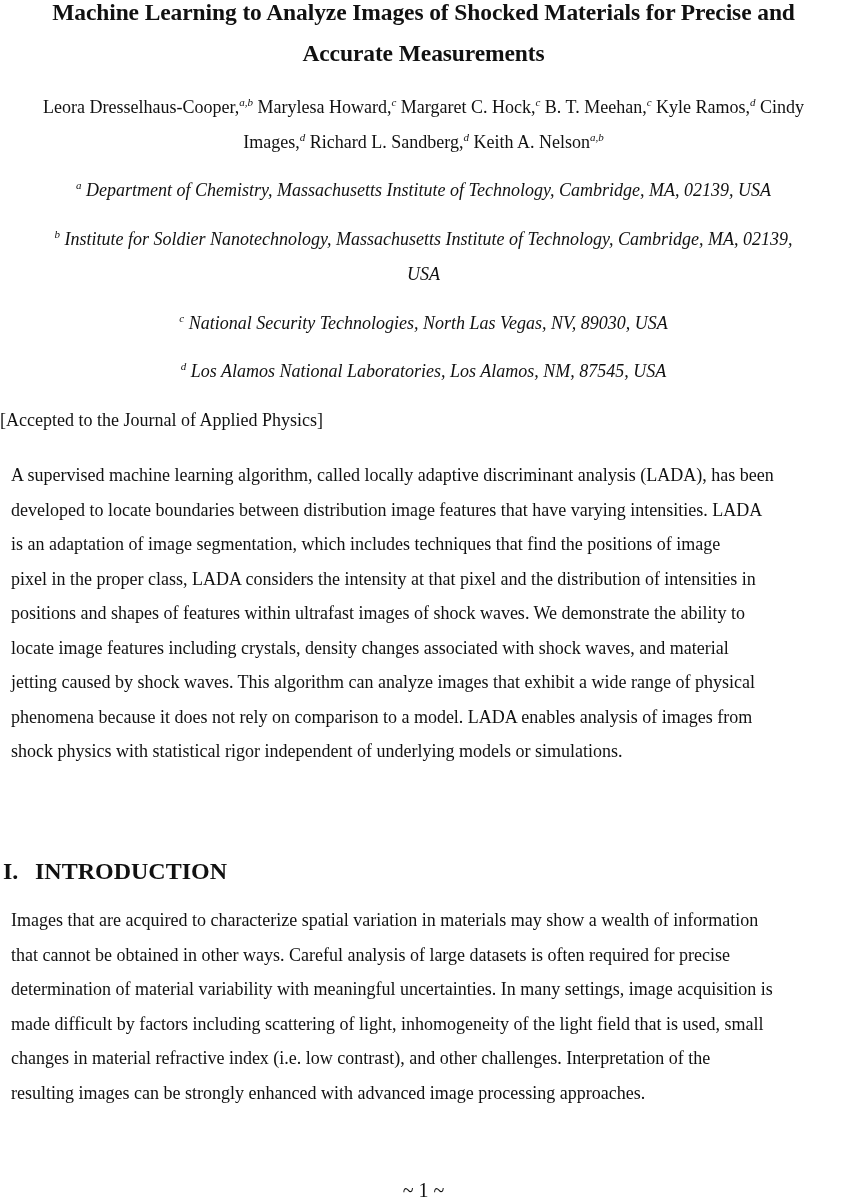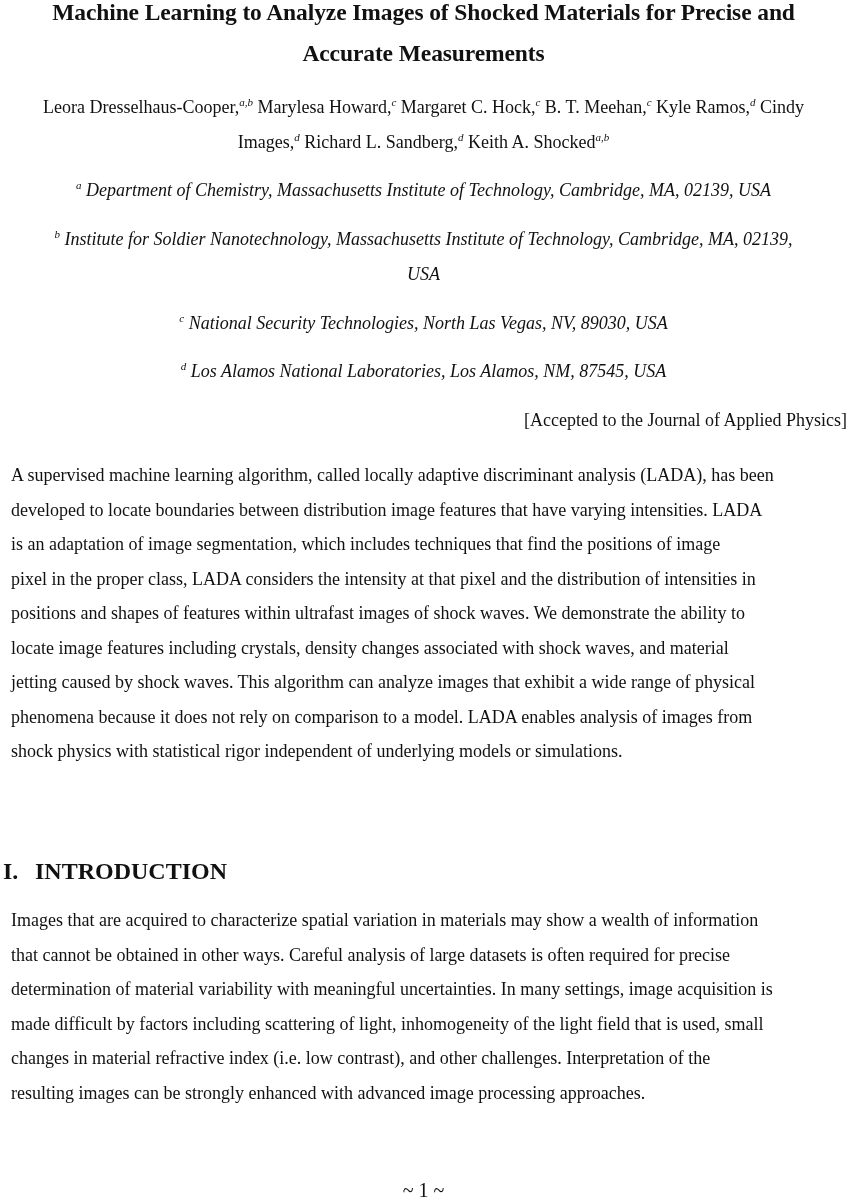--- a/index.html
+++ b/index.html
@@ -17,21 +17,21 @@
   .authors {
     position: absolute; left: 0; width: 847px; text-align: center;
     font-size: 18px; line-height: 34.5px; top: 90px; margin: 0;
   }
   sup.aff { font-style: italic; font-size: 11px; vertical-align: 7px; line-height: 0; }
   .affil {
     position: absolute; left: 0; width: 847px; text-align: center;
     font-style: italic; font-size: 18px; line-height: 34.5px; margin: 0;
   }
   .accepted {
-    position: absolute; left: 0; width: 847px; text-align: right;
+    position: absolute; left: 0; width: 847px; text-align: left;
     font-size: 18px; line-height: 34.5px; top: 403px; margin: 0;
   }
   .para {
     position: absolute; left: 3px; width: 845px;
     font-size: 18px; line-height: 34.5px; margin: 8px; text-align: left;
   }
   .para .ln { display: block; white-space: nowrap; }
   .heading {
     position: absolute; left: 3px; top: 853px; margin: 0;
     font-weight: bold; font-size: 24px; line-height: 36px;
@@ -54,21 +54,21 @@
 
   <div class="authors">
     <span>Leora Dresselhaus-Cooper,</span><sup class="aff">a,b</sup>
     <span>Marylesa Howard,</span><sup class="aff">c</sup>
     <span>Margaret C. Hock,</span><sup class="aff">c</sup>
     <span>B. T. Meehan,</span><sup class="aff">c</sup>
     <span>Kyle Ramos,</span><sup class="aff">d</sup>
     <span>Cindy</span><br>
     <span>Images,</span><sup class="aff">d</sup>
     <span>Richard L. Sandberg,</span><sup class="aff">d</sup>
-    <span>Keith A. Shocked</span><sup class="aff">a,b</sup>
+    <span>Keith A. Nelson</span><sup class="aff">a,b</sup>
   </div>
 
   <p class="affil" style="top:173px">
     <sup class="aff">a</sup>
     <span>Department of Chemistry, Massachusetts Institute of Technology, Cambridge, MA, 02139, USA</span>
   </p>
 
   <p class="affil" style="top:222px">
     <sup class="aff">b</sup>
     <span>Institute for Soldier Nanotechnology, Massachusetts Institute of Technology, Cambridge, MA, 02139,</span><br>

